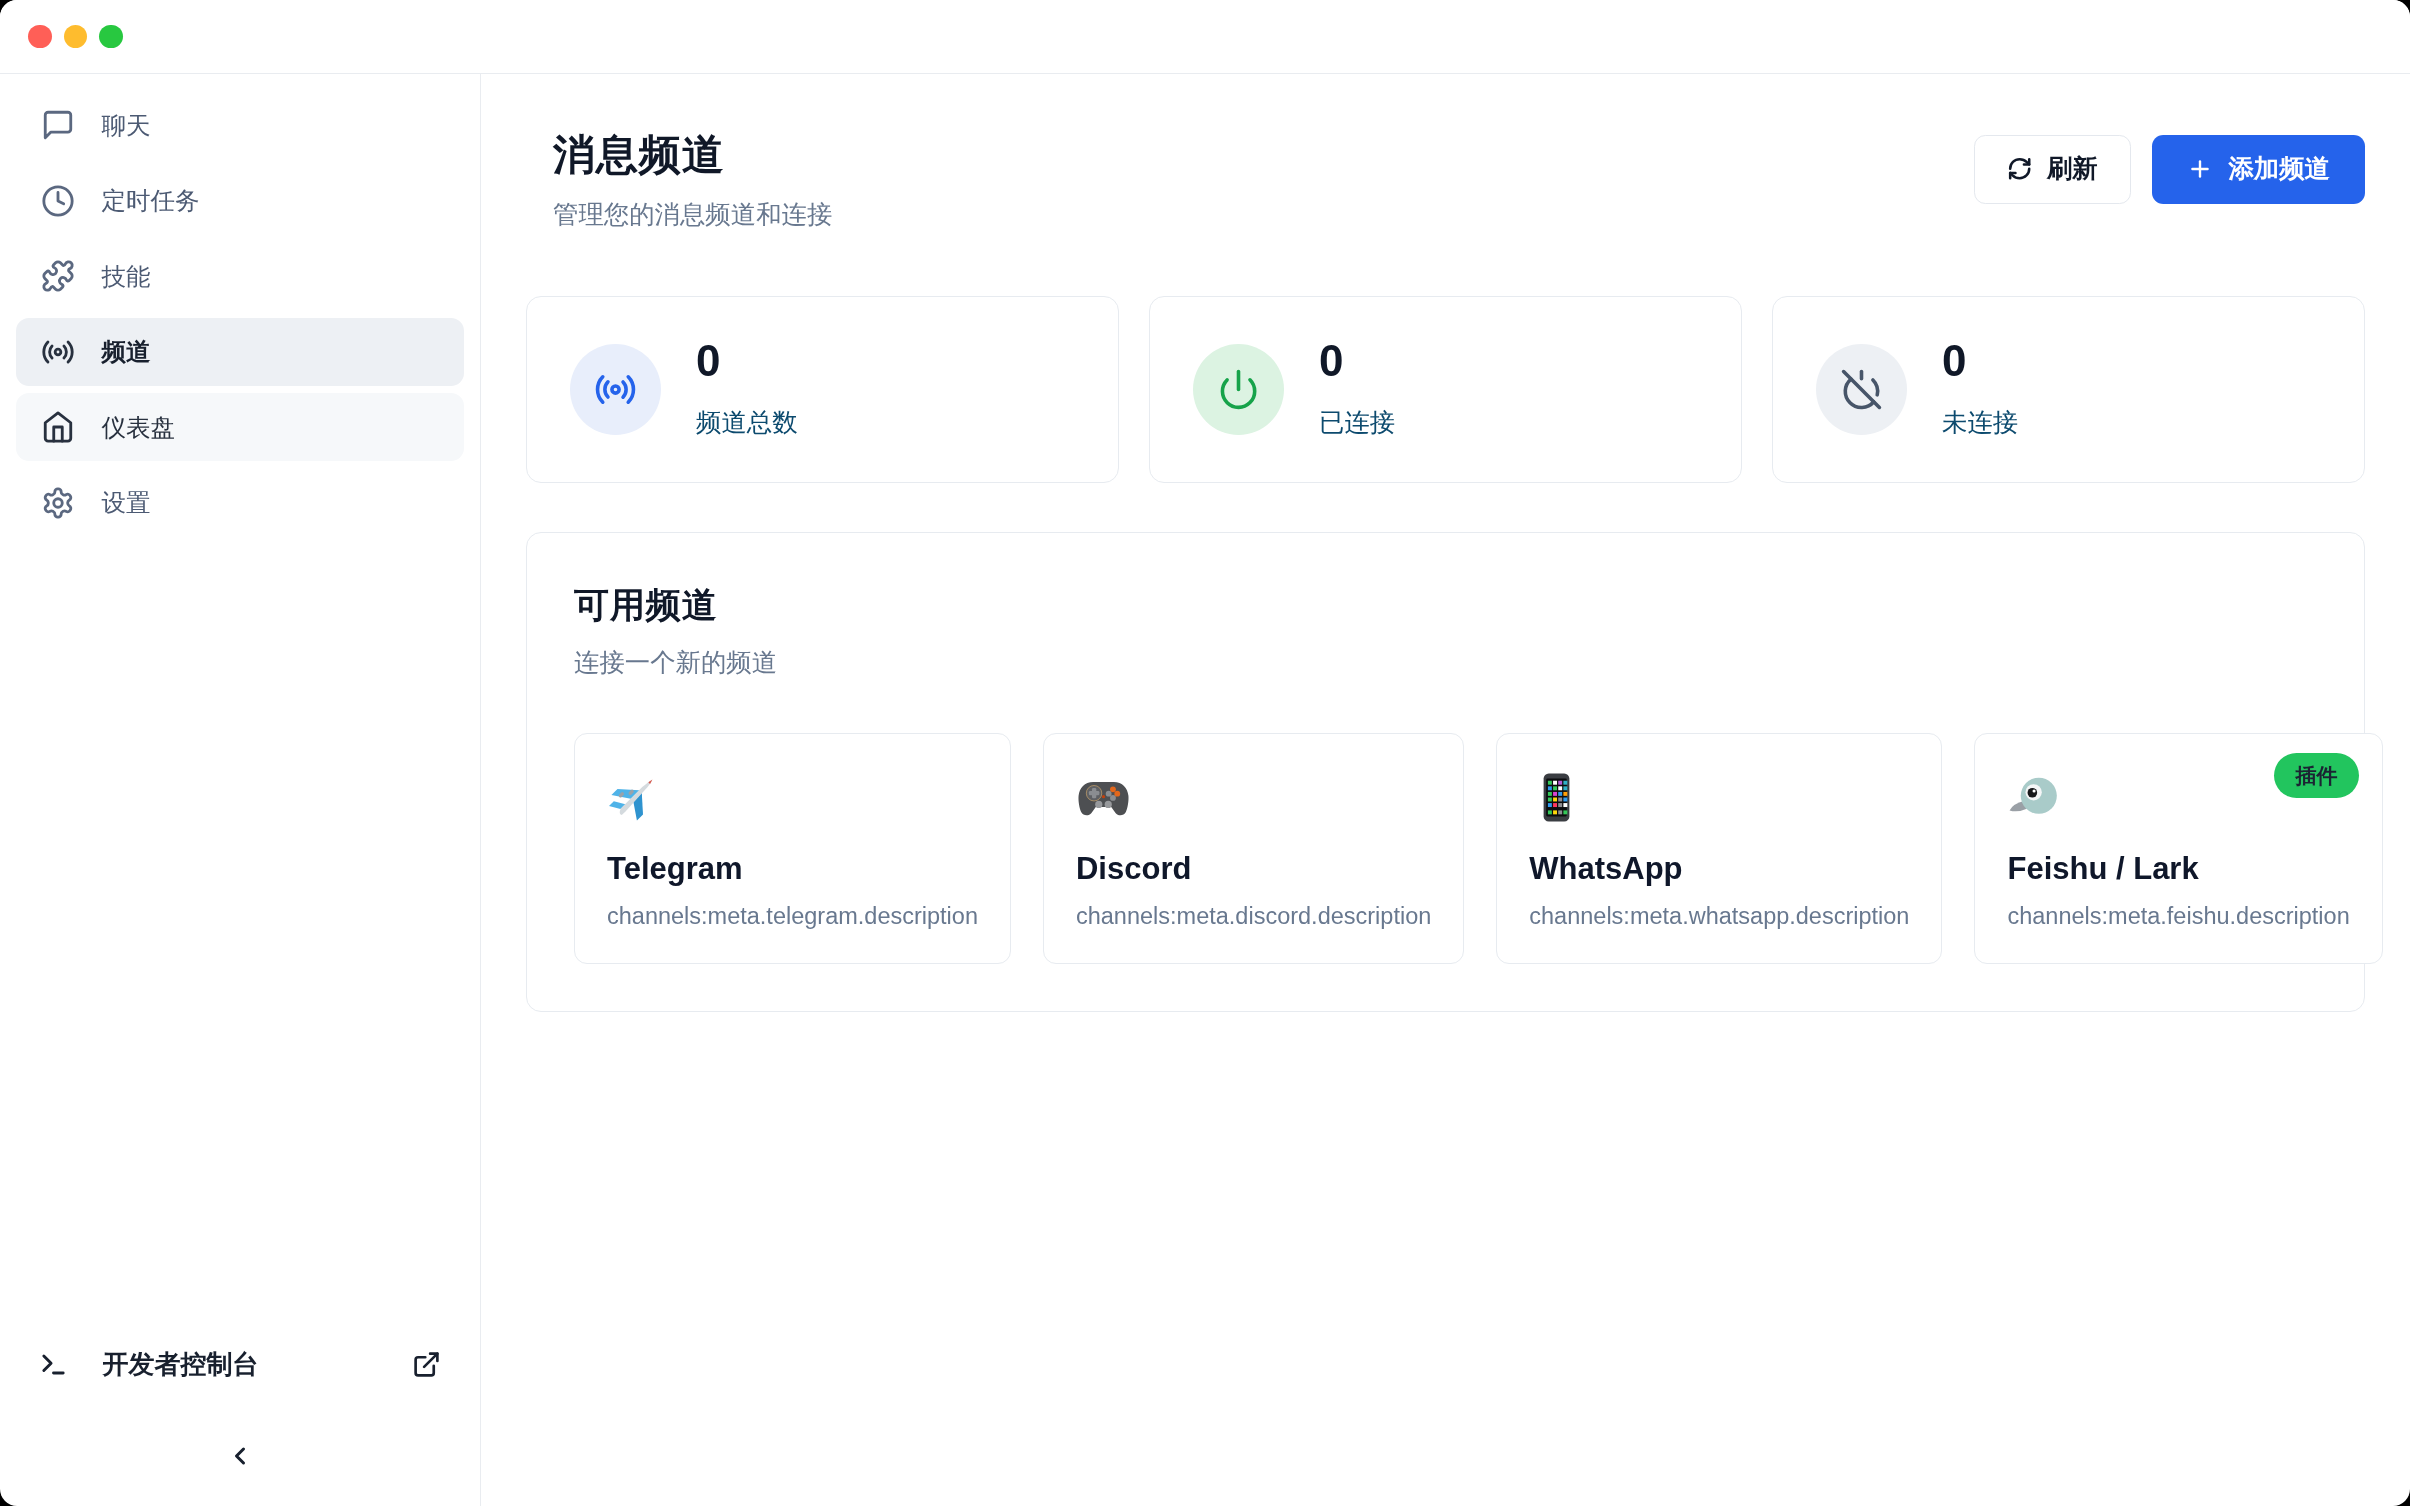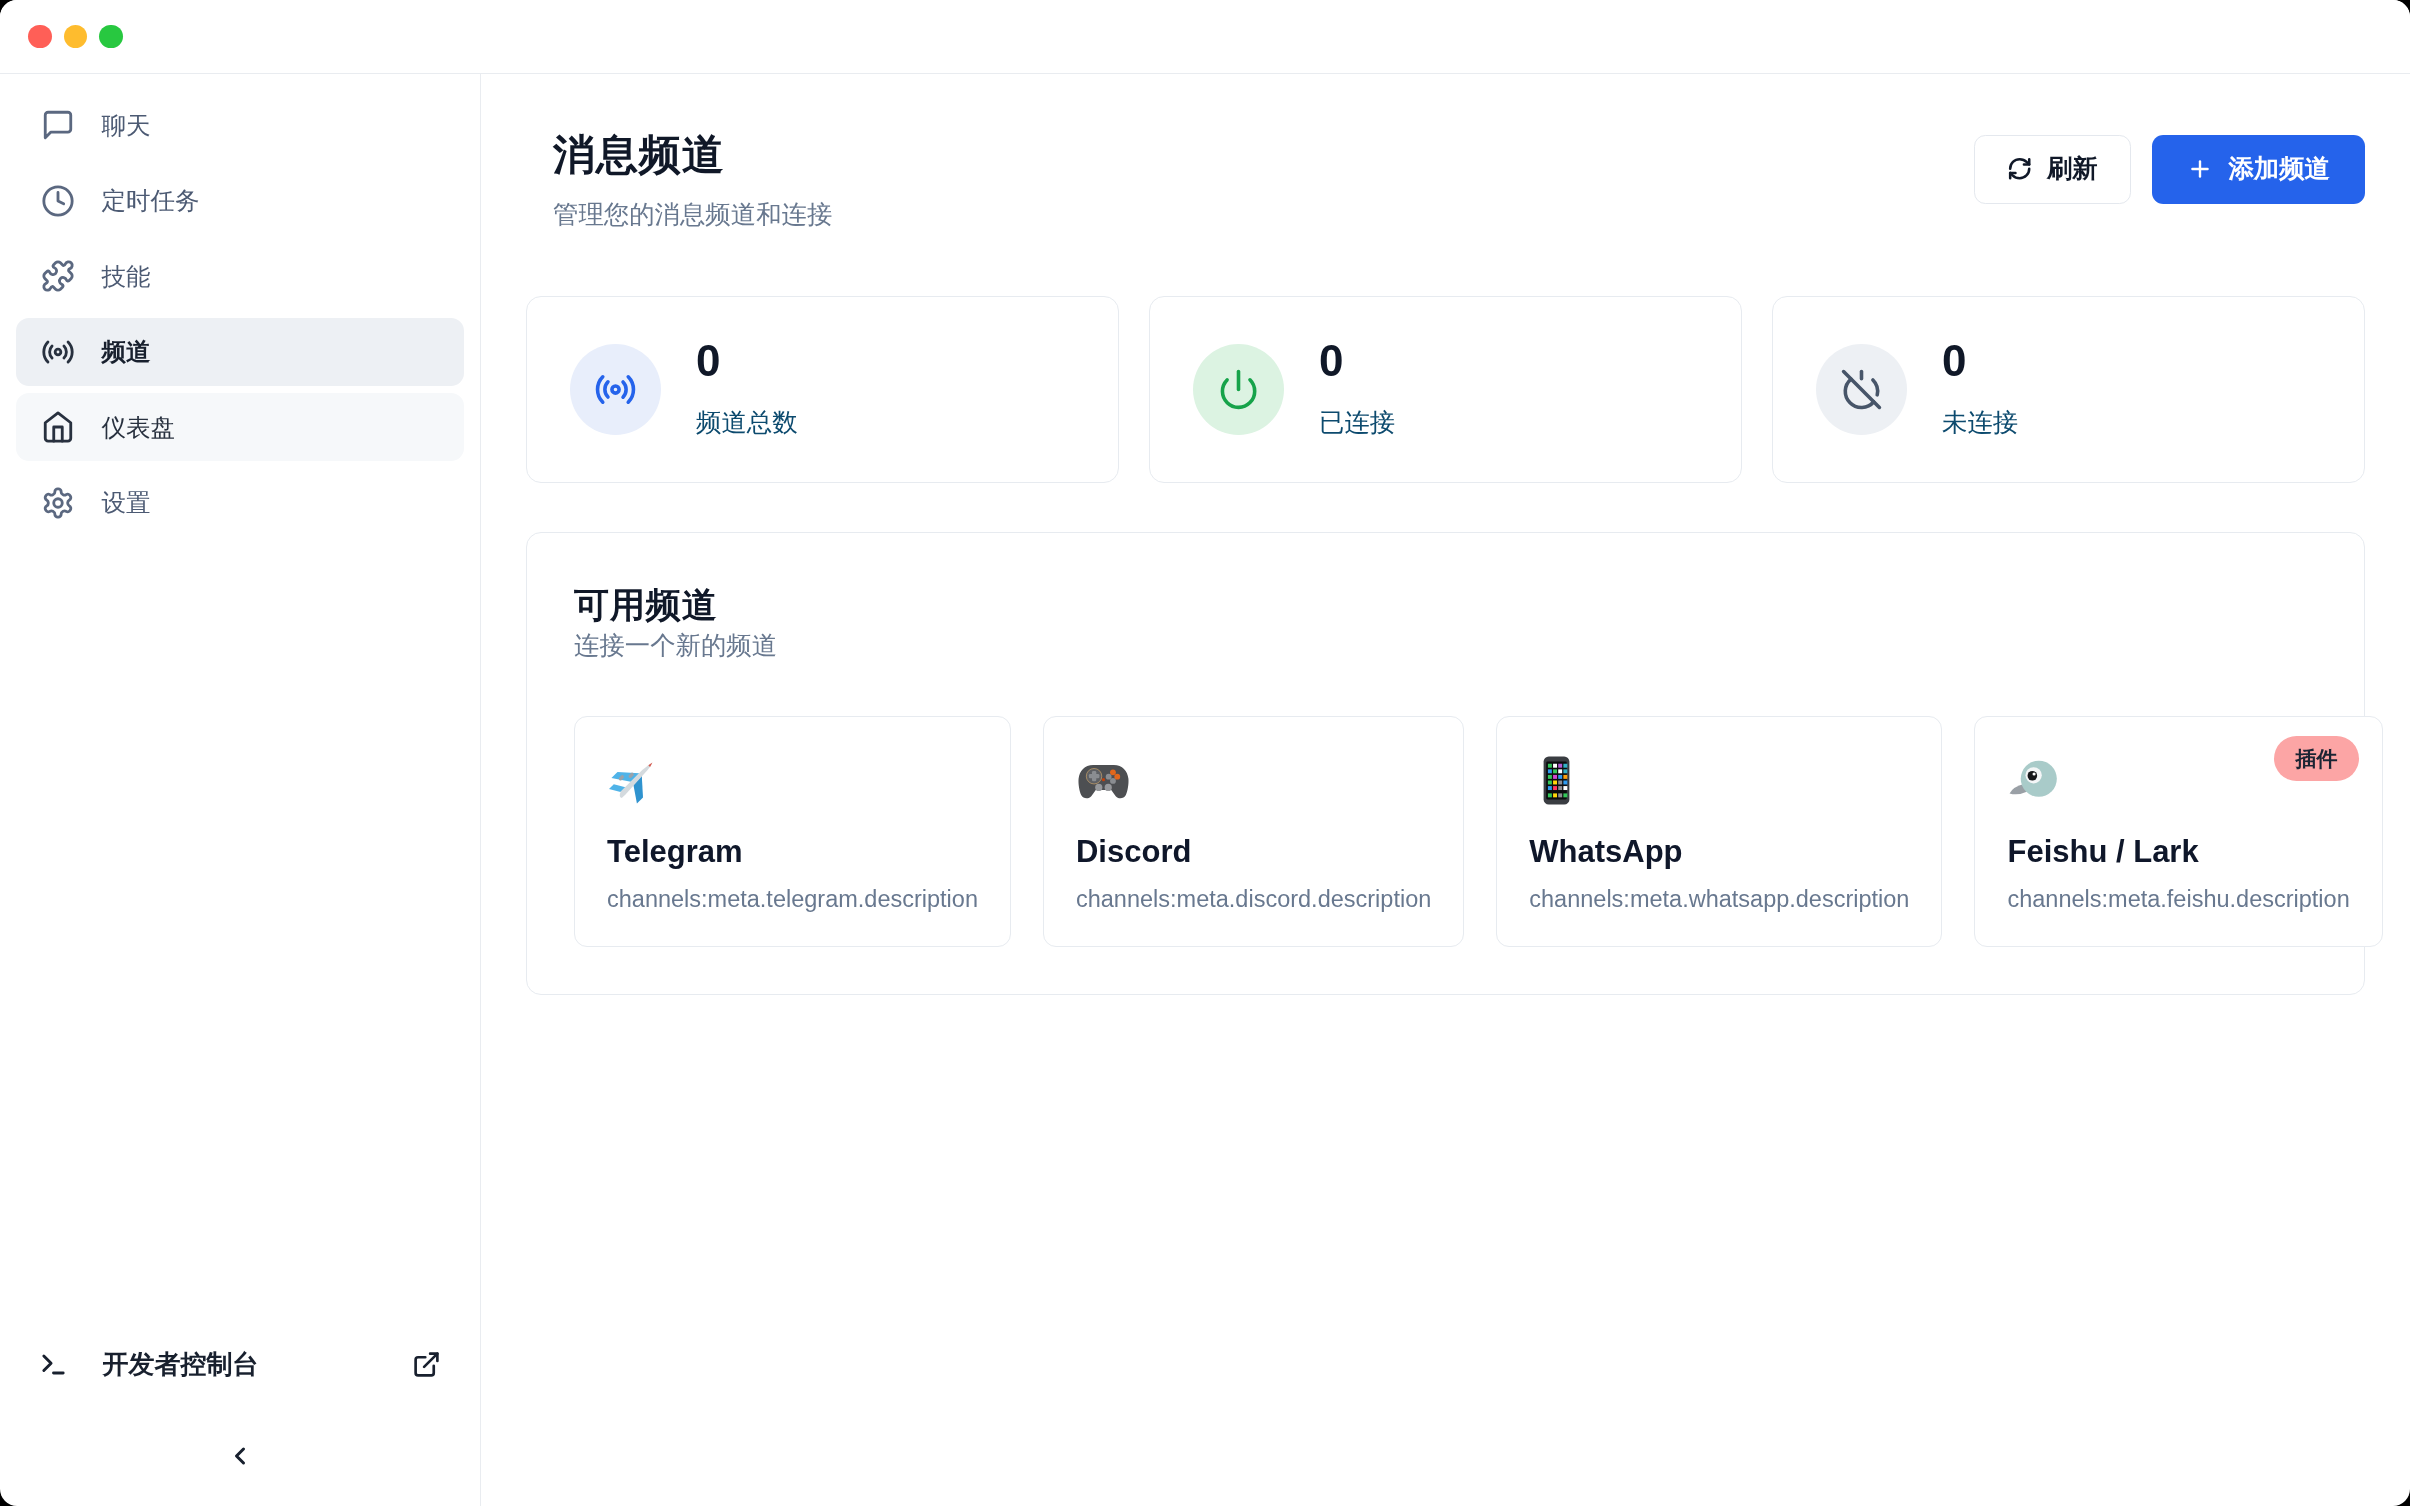--- a/index.html
+++ b/index.html
@@ -71,34 +71,34 @@
   .stat-bubble{width:91px;height:91px;border-radius:50%;display:flex;align-items:center;justify-content:center;}
   .stat-bubble svg{width:43px;height:43px;}
   .stat-value{font-size:44px;font-weight:800;color:#101828;line-height:1;}
   .stat-label{font-size:25.4px;color:#0c4a6e;margin-top:23px;}
   
   .panel{
     margin-top:49px;border:1.9px solid #e7ebf0;border-radius:15px;
     padding:49px 47px 47px 47px;background:#fff;
   }
   .panel-title{margin:0;font-size:35px;font-weight:800;color:#101828;letter-spacing:0.9px;}
-  .panel-subtitle{margin:0 0 0 0;font-size:25.4px;color:#68788f;}
+  .panel-subtitle{margin:17px 0 0 0;font-size:25.4px;color:#68788f;}
   .channel-grid{margin-top:53px;display:grid;grid-template-columns:repeat(4,1fr);gap:32px;}
   .channel-card{
     position:relative;height:231px;border:1.9px solid #e7ebf0;border-radius:13px;
     box-sizing:border-box;padding:36px 32px;background:#fff;cursor:pointer;
   }
   .channel-emoji{width:55px;height:55px;display:block;}
   .channel-emoji svg{width:55px;height:55px;}
   .channel-name{margin-top:26px;font-size:31px;font-weight:700;color:#0f172a;}
   .channel-desc{
     margin-top:16px;font-size:23.5px;color:#68788f;white-space:nowrap;overflow:hidden;
   }
   .plugin-badge{
-    position:absolute;top:19px;right:22.6px;background:#fca5a5;color:#1b2433;
+    position:absolute;top:19px;right:22.6px;background:#22c55e;color:#1b2433;
     border-radius:941px;padding:8.5px 21.7px;font-size:21px;font-weight:700;
   }
 </style>
 </head>
 <body>
 
 <div class="window">
 
   <div class="titlebar">
     <div class="lights">

